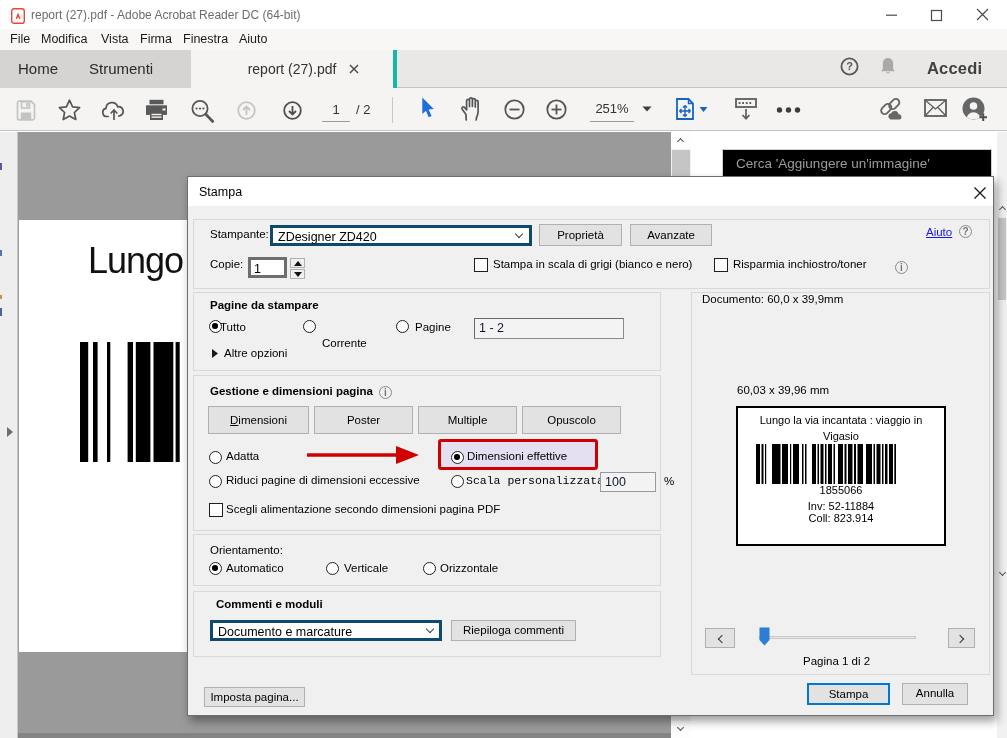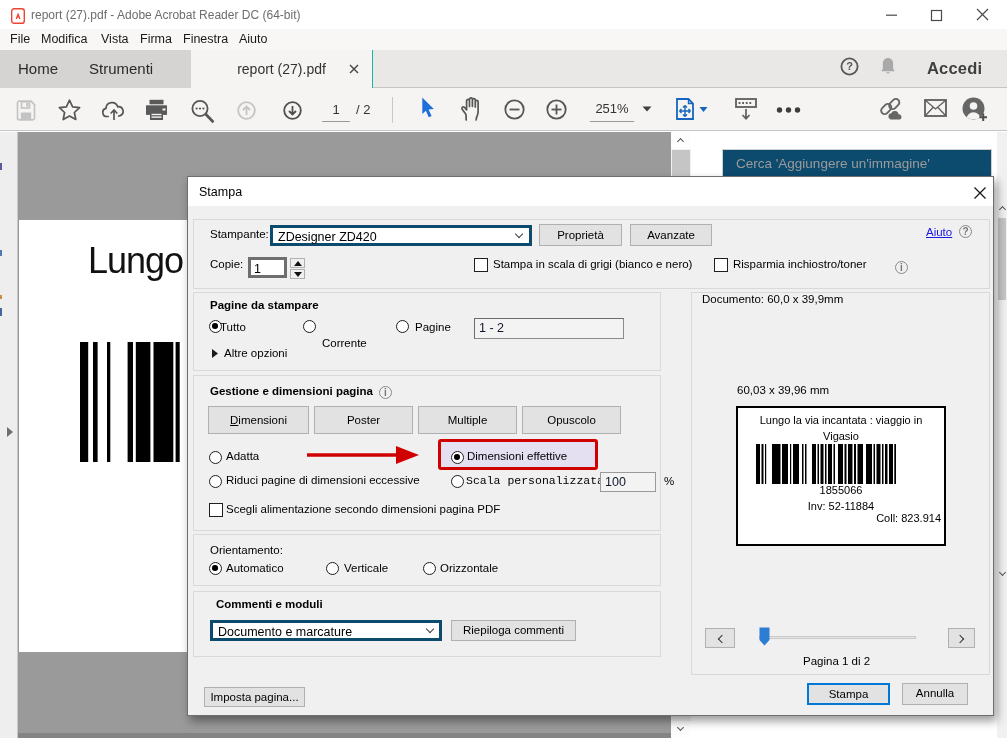--- a/index.html
+++ b/index.html
@@ -5,21 +5,21 @@
 html,body { width:1007px; height:738px; overflow:hidden; }
 body { font-family:"Liberation Sans", sans-serif; position:relative; background:#fff; }
 .abs { position:absolute; }
 
 
 #titlebar { left:0; top:0; width:1007px; height:29px; background:#fff; }
 #title-text { left:31px; top:0; height:29px; line-height:30px; font-size:12px; color:#6d6d6d; }
 #menubar { left:0; top:29px; width:1007px; height:21px; background:#f8f7f6; }
 #menubar span { position:absolute; top:0; height:21px; line-height:21px; font-size:12.5px; color:#1a1a1a; }
 #tabbar { left:0; top:50px; width:1007px; height:38px; background:#e9e8e7; border-bottom:1px solid #c5c4c3; }
-#activetab { left:191px; top:0; width:182px; height:39px; background:#f5f4f3; border-right:1px solid #14b8a6; text-align:center; line-height:38px; font-size:14px; color:#333; }
+#activetab { left:191px; top:0; width:206px; height:39px; background:#f5f4f3; border-right:4px solid #14b8a6; text-align:center; line-height:38px; font-size:14px; color:#333; }
 #toolbar { left:0; top:88px; width:1007px; height:43px; background:#f5f4f3; border-bottom:1px solid #c6c5c4; }
 
 
 #docarea { left:0; top:132px; width:1007px; height:606px; background:#9a9a9a; }
 #sidebar { left:0; top:0; width:18px; height:606px; background:#efeeee; border-right:1px solid #c9c8c7; }
 #page { left:19px; top:88px; width:652px; height:432px; background:#fff; }
 #vscroll { left:671px; top:0; width:20px; height:606px; background:#f2f1f1; }
 #rpanel { left:691px; top:0; width:316px; height:606px; background:#fff; }
 
 
@@ -232,21 +232,21 @@
 
   <div class="abs" id="vscroll">
     <div class="abs" style="left:0; top:0; width:20px; height:17px; background:#fdfdfd"></div>
     <div class="chev-s" style="left:7px; top:7px; transform:rotate(-135deg)"></div>
     <div class="sb-thumb" style="left:1px; top:18px; width:18px; height:30px;"></div>
     <div class="abs" style="left:0; top:589px; width:20px; height:17px; background:#fdfdfd"></div>
     <div class="chev-s" style="left:7px; top:593px; transform:rotate(45deg)"></div>
   </div>
 
   <div class="abs" id="rpanel">
-    <div class="abs" style="left:31px; top:17px; width:270px; height:28px; border:1px solid #cfcfcf; background:#0c4a6e; font-size:13.5px; color:#9b9b9b; line-height:27px; padding-left:13px;">Cerca 'Aggiungere un'immagine'</div>
+    <div class="abs" style="left:31px; top:17px; width:270px; height:28px; border:1px solid #cfcfcf; background:#000000; font-size:13.5px; color:#9b9b9b; line-height:27px; padding-left:13px;">Cerca 'Aggiungere un'immagine'</div>
     <div class="sb-track" style="left:306px; top:0; width:10px; height:606px;"></div>
     <div class="chev-s" style="left:309px; top:75px; transform:rotate(-135deg)"></div>
     <div class="sb-thumb" style="left:307px; top:86px; width:8px; height:82px;"></div>
     <div class="chev-s" style="left:309px; top:438px; transform:rotate(45deg)"></div>
   </div>
 </div>
 
 <div class="abs" id="dialog">
   <div class="abs" id="dlg-title"></div>
   <span class="abs" style="left:11px; top:8px; font-size:12.5px;">Stampa</span>
@@ -366,21 +366,21 @@
       <rect x="117.5" y="0" width="1.5" height="40"></rect>
         <rect x="120.5" y="0" width="4" height="40"></rect>
         <rect x="126" y="0" width="1.5" height="40"></rect>
       <rect x="129" y="0" width="2.5" height="40"></rect>
         <rect x="133" y="0" width="4" height="40"></rect>
         <rect x="138.3" y="0" width="1.7" height="40"></rect>
     </g>
   </svg>
   <span class="abs" style="left:553px; top:307px; width:200px; text-align:center; font-size:11px; color:#000;">1855066</span>
   <span class="abs" style="left:553px; top:323px; width:200px; text-align:center; font-size:11px; color:#000;">Inv: 52-11884</span>
-  <span class="abs" style="left:553px; top:335px; width:200px; text-align:right; font-size:11px; color:#000;">Coll: 823.914</span>
+  <span class="abs" style="left:553px; top:335px; width:200px; text-align:center; font-size:11px; color:#000;">Coll: 823.914</span>
 
   <div class="btn" style="left:517px; top:451px; width:30px; height:20px;">
       <div class="chev" style="left:13px; top:7px; transform:rotate(135deg); border-color:#333;"></div>
     </div>
   <div class="abs" style="left:571px; top:459px; width:157px; height:3px; background:#e6e6e6; border:1px solid #c9c9c9;"></div>
   <svg class="abs" style="left:571px; top:450px" width="11" height="19" viewBox="0 0 11 19">
     <path d="M0.5 0.5 L10.5 0.5 L10.5 13 L5.5 18.5 L0.5 13 Z" fill="#2d7dd2"></path>
   </svg>
   <div class="btn" style="left:760px; top:451px; width:27px; height:20px;">
       <div class="chev" style="left:8px; top:7px; transform:rotate(-45deg); border-color:#333;"></div>

